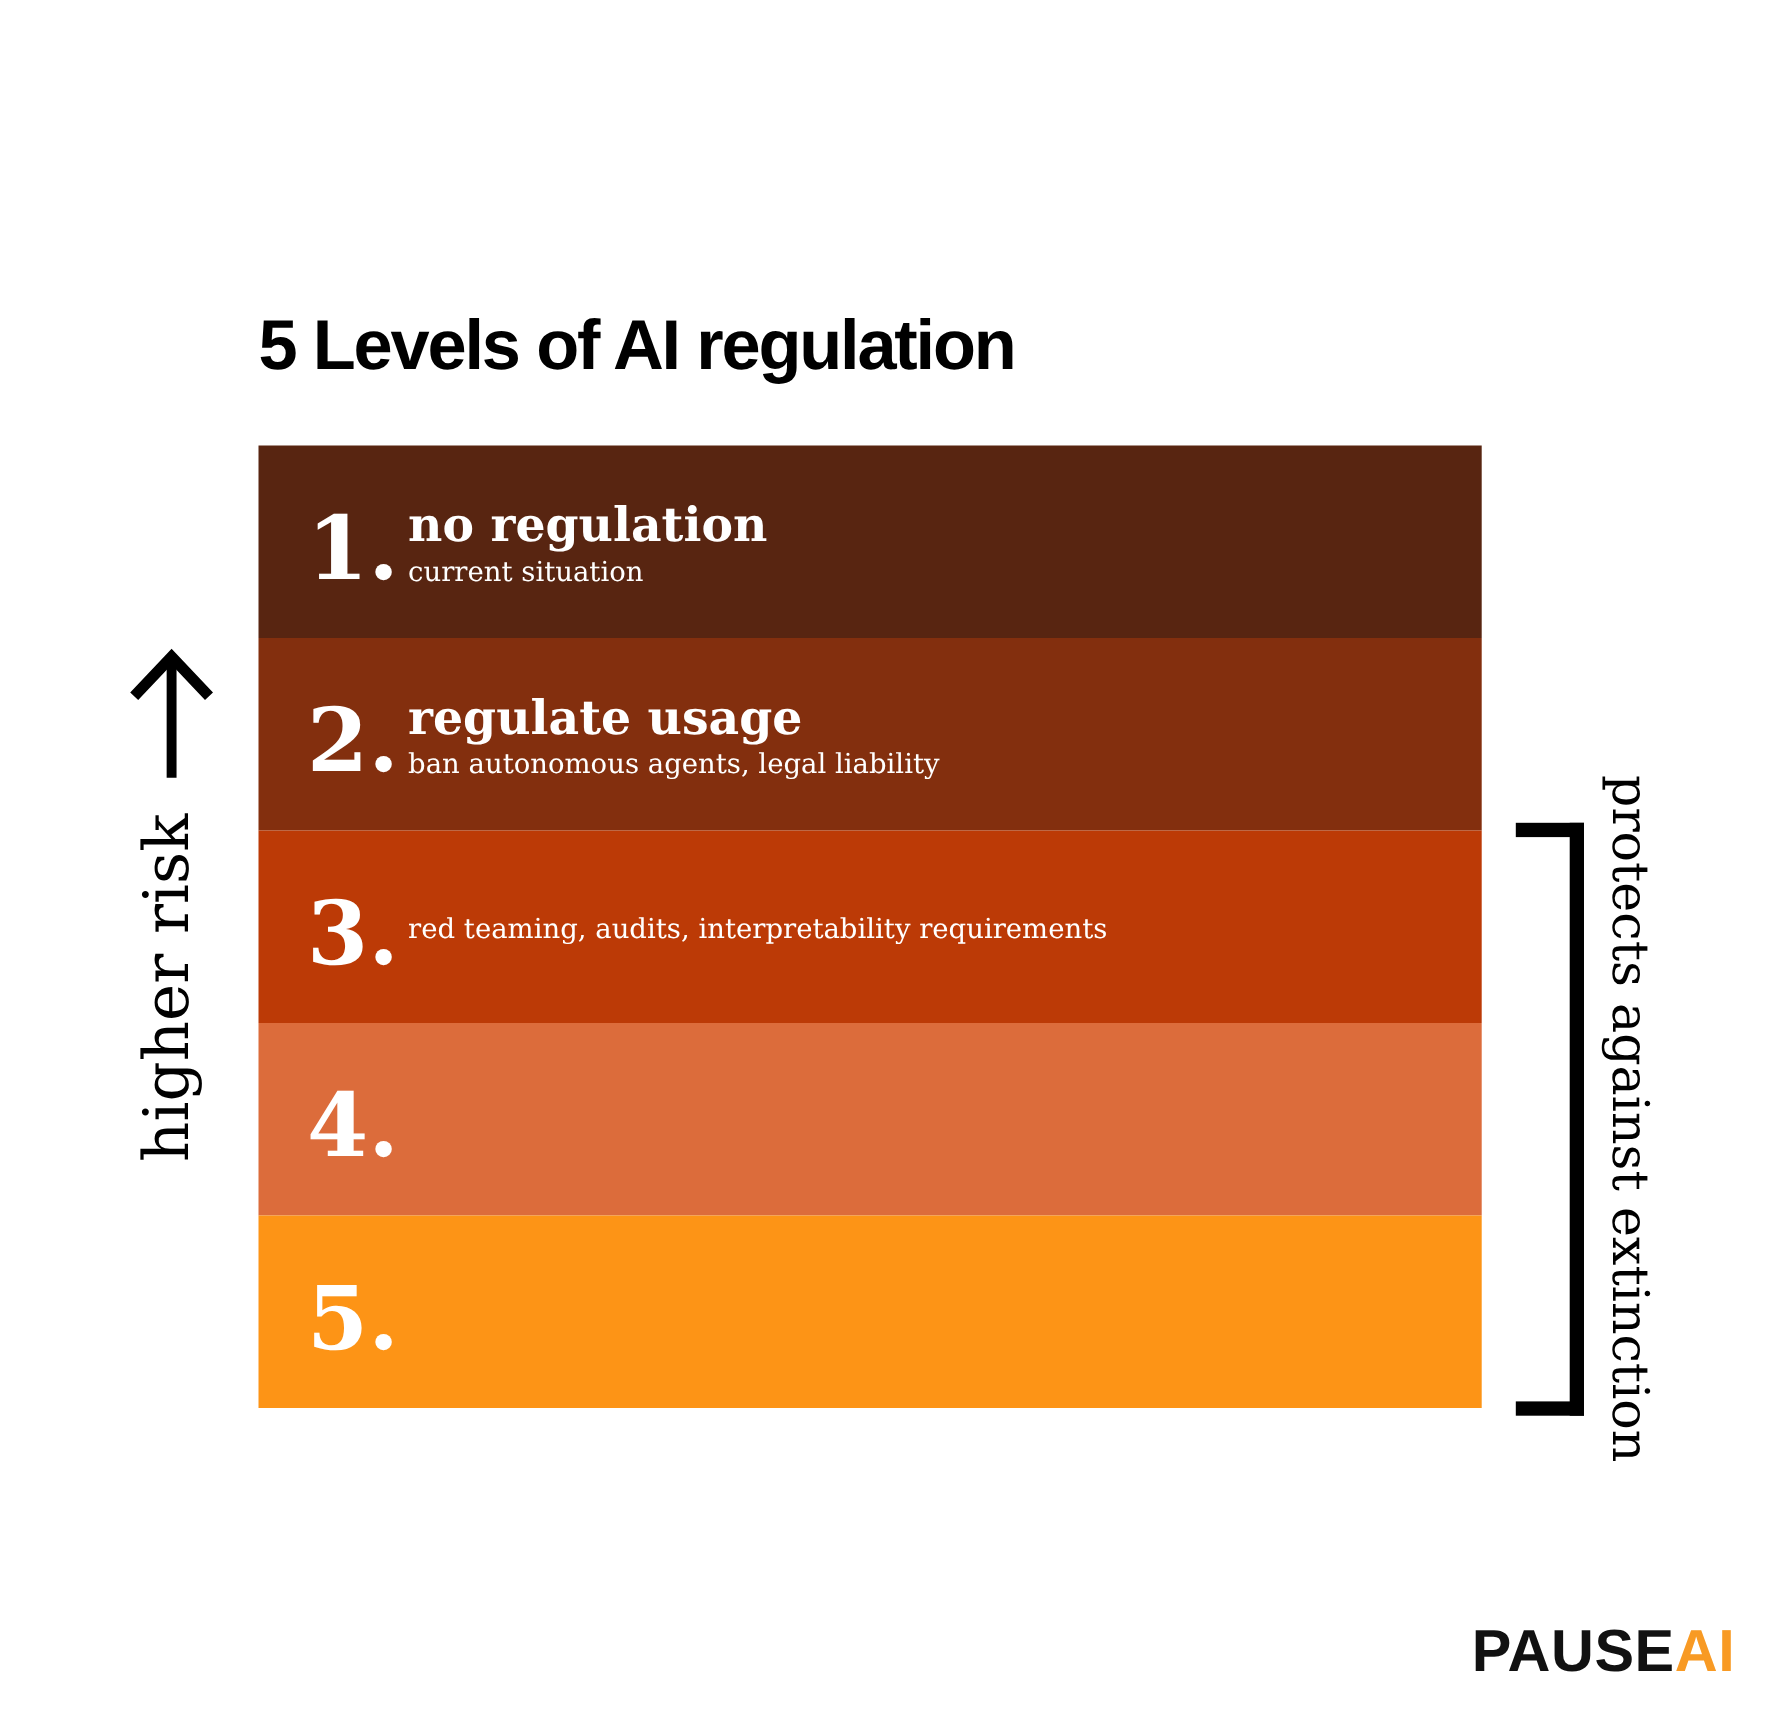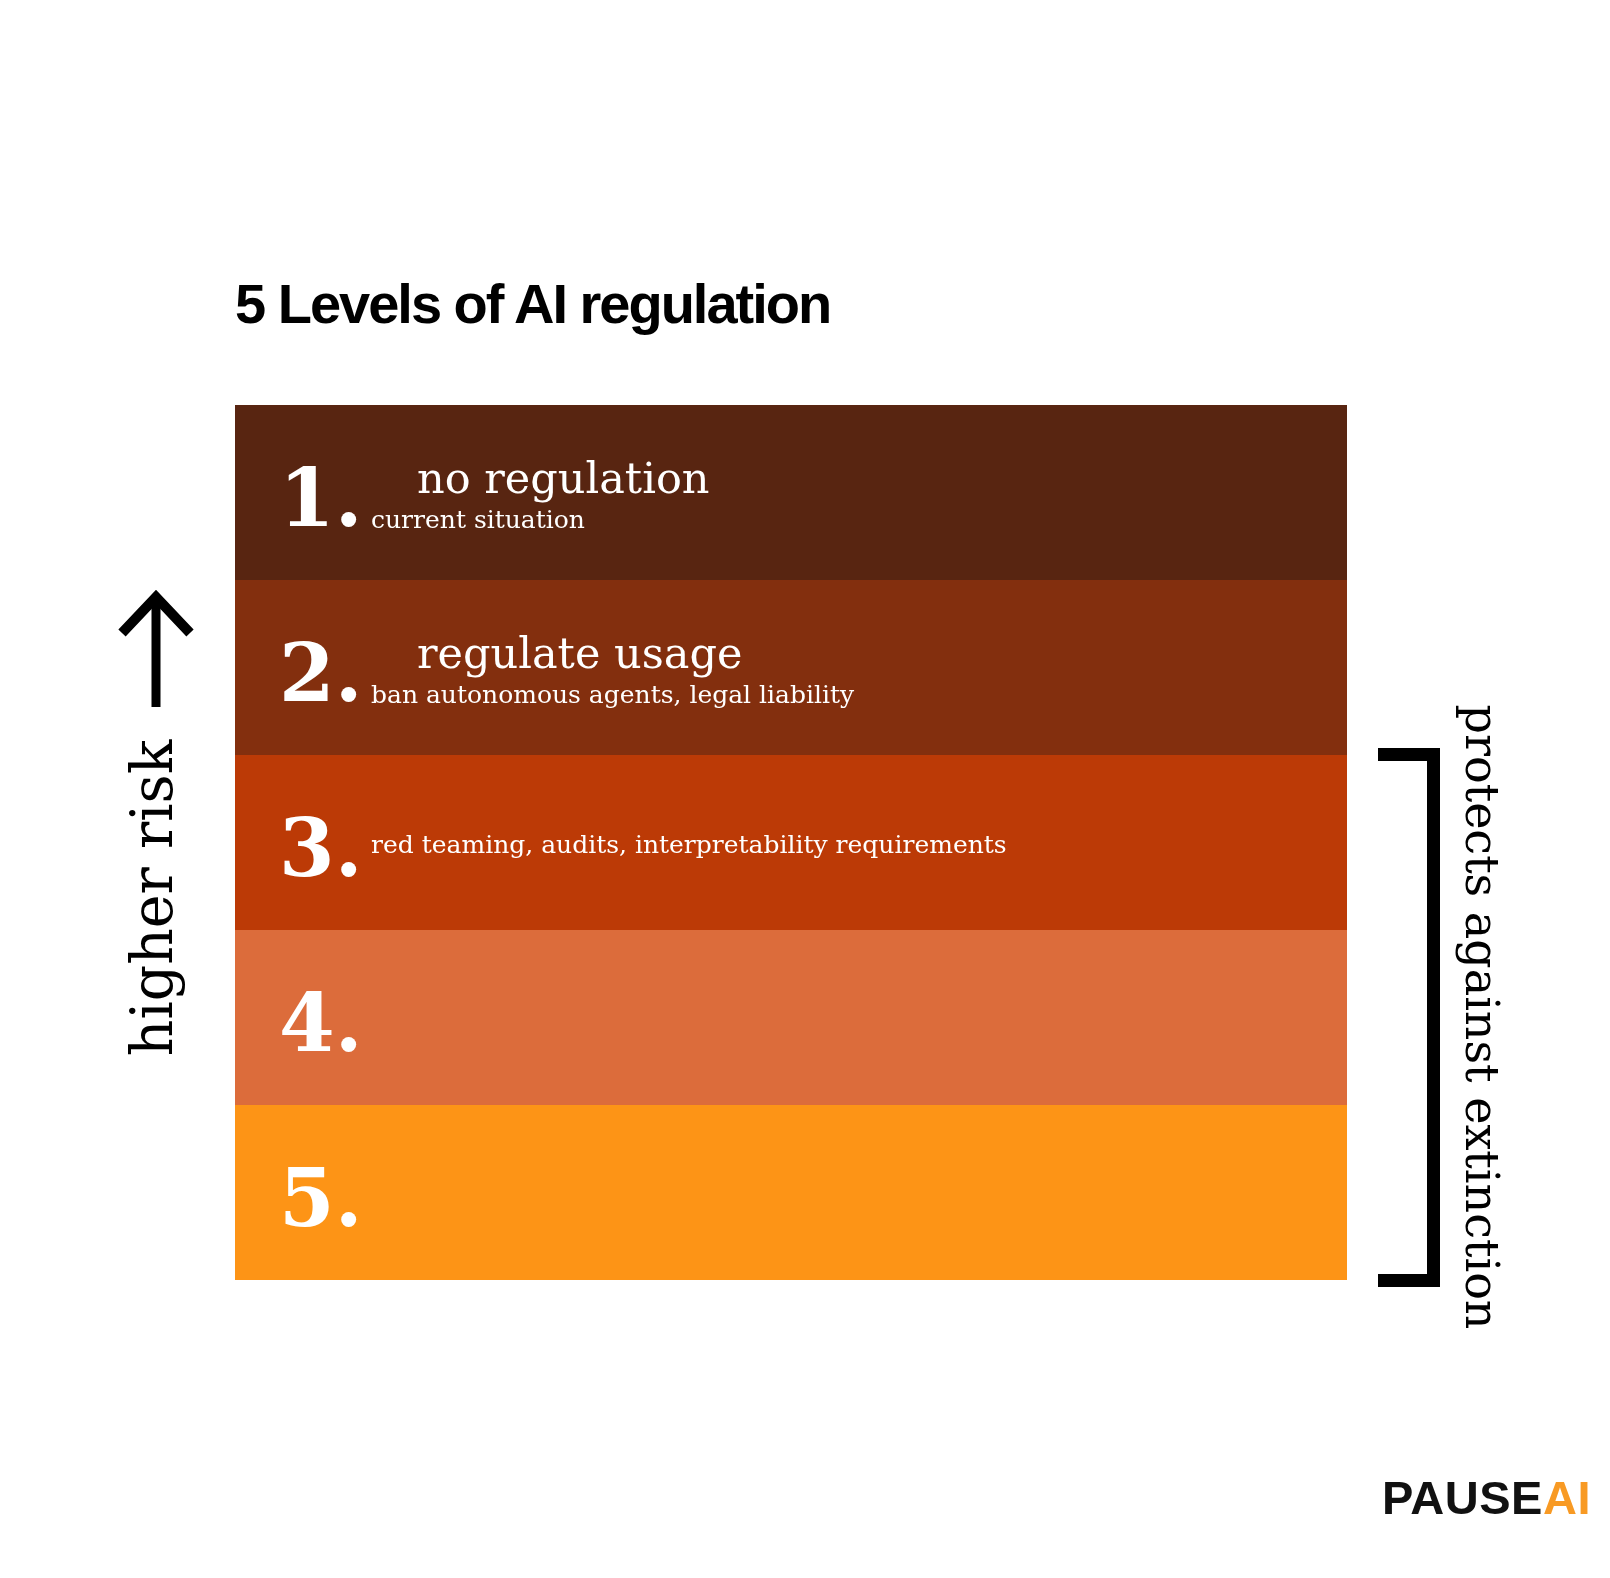--- a/index.html
+++ b/index.html
@@ -10,21 +10,21 @@
     position:relative;
     overflow:hidden;
   }
   .canvas{position:absolute;inset:0;}
 
   
   .page-title{
     position:absolute;
     left:235px;top:238px;
     width:1120px;
-    font-size:56px;
+    font-size:64px;
     font-weight:800;
     letter-spacing:-2px;
     color:#000;
     line-height:1.0;
     white-space:nowrap;
   }
 
   
   .bands{
     position:absolute;
@@ -48,23 +48,22 @@
     line-height:1;
     margin-top:10px;
   }
   .band .txt{
     display:flex;
     flex-direction:column;
     margin-top:4px;
   }
   .band .t{
     font-size:43px;
-    font-weight:400;
+    font-weight:700;
     line-height:1.15;
-    margin-left:46px;
   }
   .band .s{
     font-size:25px;
     font-weight:400;
     line-height:1.25;
   }
 
   
   .left-arrow{
     position:absolute;
@@ -106,26 +105,25 @@
     color:#000;
     text-align:center;
     white-space:nowrap;
     line-height:54px;
   }
 
   
   .logo{
     position:absolute;
     left:1338px;top:1470px;
-    font-size:47px;
+    font-size:54px;
     font-weight:800;
     letter-spacing:0.5px;
     color:#111111;
     white-space:nowrap;
-    margin-left:44px;
   }
   .logo .ai{font-weight:800;}
 </style>
 </head>
 <body>
 
 <div class="canvas">
 
   <h1 class="page-title">5 Levels of AI regulation</h1>
 

